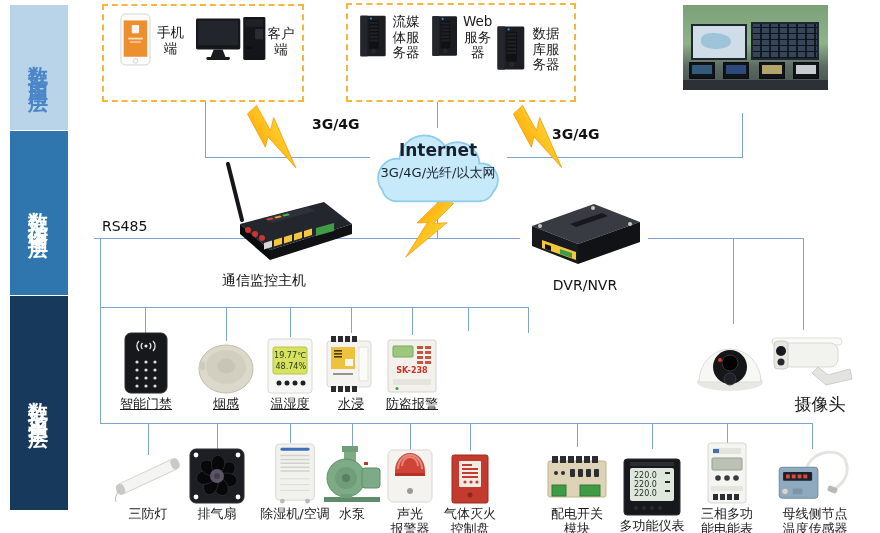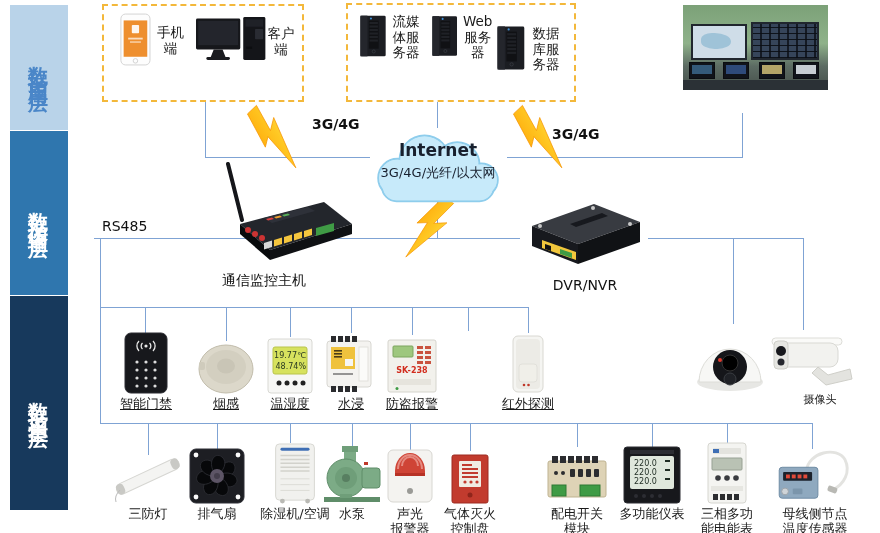--- a/index.html
+++ b/index.html
@@ -384,51 +384,39 @@
           </g>
       <text x="25" y="35" text-anchor="middle" font-size="8" font-weight="bold" fill="#d22d1e">SK-238</text>
       <rect x="6" y="41" width="38" height="6" fill="#e6e4dd"></rect>
       <circle cx="10" cy="50.5" r="1.5" fill="#3f9b45"></circle>
         </svg>
       </div>
     <div class="lbl">防盗报警</div>
   </div>
 
 
-  <div class="node r1" style="left:493px;">
-    <div class="ic">
-        <svg width="34" height="60" viewBox="0 0 34 60">
-      <rect x="2" y="2" width="30" height="56" rx="5" fill="#f5f5f2" stroke="#d9d8d2"></rect>
-      <rect x="5" y="5" width="24" height="50" rx="4" fill="#ecebe6"></rect>
-      <rect x="8" y="30" width="18" height="18" rx="3" fill="#f0efe9" stroke="#e1e0da"></rect>
-      <circle cx="13" cy="51" r="1.3" fill="#c0392b"></circle>
-          <circle cx="17.5" cy="51" r="1.3" fill="#c0392b"></circle>
-        </svg>
-      </div>
-    <div class="lbl">红外探测</div>
-  </div>
 
   <div style="position:absolute;left:688px;top:330px;width:172px;height:82px;">
     <svg style="position:absolute;left:5px;top:0;" width="74" height="62" viewBox="0 0 74 62">
       <ellipse cx="37" cy="52" rx="33" ry="9" fill="#e7e7e4"></ellipse>
       <path d="M6,52 A31,33 0 0 1 68,52 Z" fill="#f7f7f5" stroke="#ddddd8"></path>
       <circle cx="37" cy="37" r="17" fill="#15161a"></circle>
       <circle cx="37" cy="33" r="8" fill="#000" stroke="#333"></circle>
       <circle cx="27" cy="30" r="2" fill="#e03a2e"></circle>
       <circle cx="37" cy="49" r="6" fill="#1f2126" stroke="#3a3d42"></circle>
       </svg>
     <svg style="position:absolute;left:78px;top:5px;" width="92" height="52" viewBox="0 0 92 52">
       <rect x="6" y="3" width="70" height="7" rx="3.5" fill="#fafaf8" stroke="#ddddd8"></rect>
       <rect x="14" y="8" width="58" height="24" rx="8" fill="#f2f2ef" stroke="#d9d9d4"></rect>
       <rect x="8" y="6" width="14" height="28" rx="4" fill="#e6e6e2" stroke="#cfcfc9"></rect>
       <circle cx="15" cy="16" r="5" fill="#17181c"></circle>
         <circle cx="15" cy="27" r="3.5" fill="#26282e"></circle>
       <path d="M52,32 L62,40 L84,34 L86,44 L60,50 L46,38 Z" fill="#e3e3df" stroke="#cfcfc9"></path>
       </svg>
-    <div class="lbl" style="position:absolute;left:92px;top:62px;width:80px;font-size:11px;text-align:center;">摄像头</div>
+    <div class="lbl" style="position:absolute;left:92px;top:62px;width:80px;font-size:17px;text-align:center;">摄像头</div>
   </div>
 
   <div class="node r2" style="left:178px;">
     <div class="ic">
         <svg width="56" height="56" viewBox="0 0 56 56">
       <rect x="1" y="1" width="54" height="54" rx="6" fill="#1d1e23" stroke="#2e2f36"></rect>
       <g fill="#fafafa">
             <circle cx="7" cy="7" r="2.4"></circle>
             <circle cx="49" cy="7" r="2.4"></circle>
             <circle cx="7" cy="49" r="2.4"></circle>
@@ -556,21 +544,21 @@
             <rect x="50" y="19" width="5" height="8" rx="1"></rect>
           </g>
       <rect x="8" y="35" width="14" height="11" fill="#3f9b45" stroke="#2e7a34"></rect>
       <rect x="36" y="35" width="20" height="11" fill="#3f9b45" stroke="#2e7a34"></rect>
         </svg>
       </div>
     <div class="lbl">配电开关
 模块</div>
   </div>
 
-  <div class="node r2" style="left:613px;">
+  <div class="node r2" style="left:613px;margin-top:12px;">
     <div class="ic">
         <svg width="58" height="58" viewBox="0 0 58 58">
       <rect x="1" y="1" width="56" height="56" rx="3" fill="#17181c" stroke="#2c2d33"></rect>
       <rect x="7" y="4" width="44" height="4" fill="#2c2d33"></rect>
       <rect x="7" y="10" width="44" height="33" rx="2" fill="#dfe7dc"></rect>
       <text x="11" y="20" font-size="8" fill="#1e2b22">220.0</text>
       <text x="11" y="29" font-size="8" fill="#1e2b22">220.0</text>
       <text x="11" y="38" font-size="8" fill="#1e2b22">220.0</text>
       <g fill="#1e2b22">
             <rect x="42" y="14" width="5" height="2"></rect>

